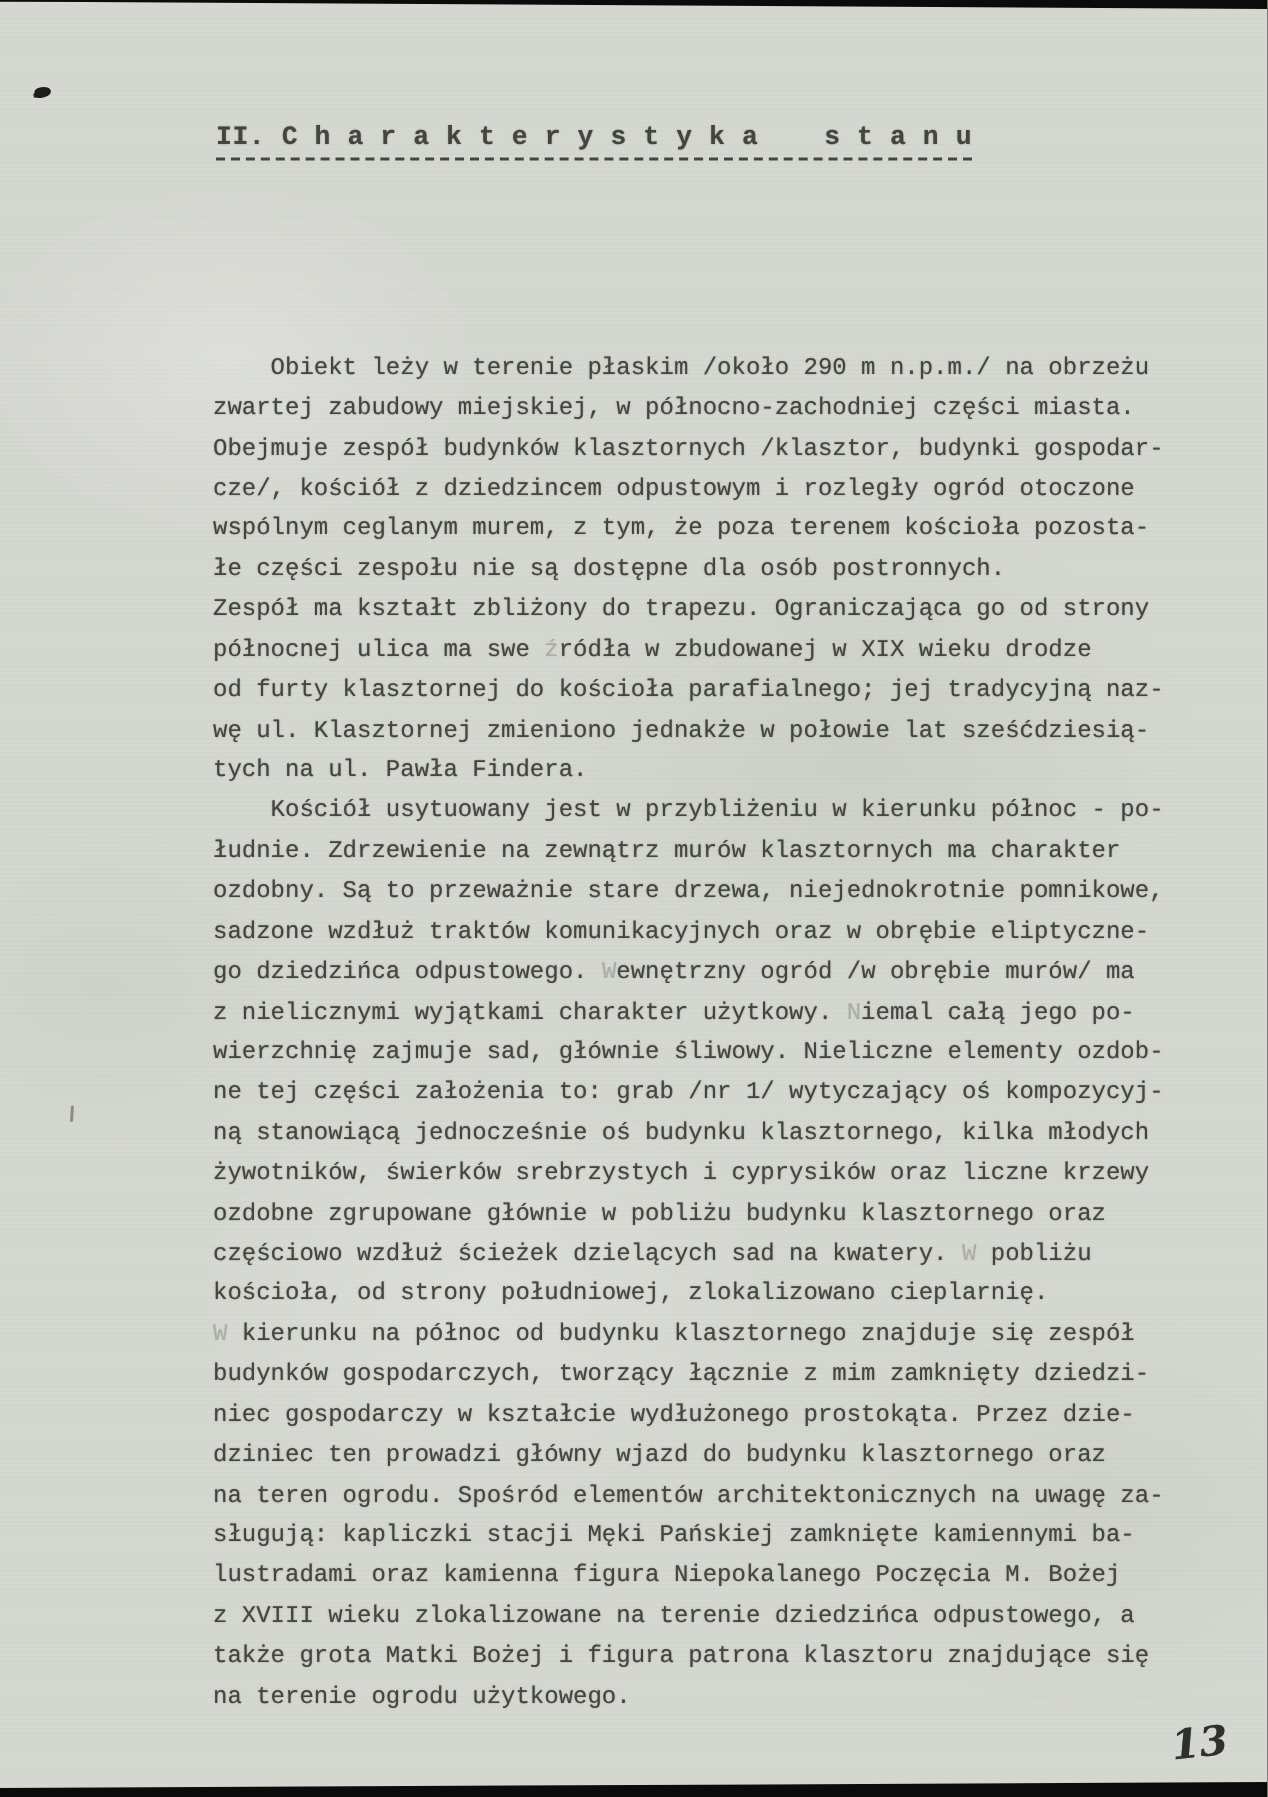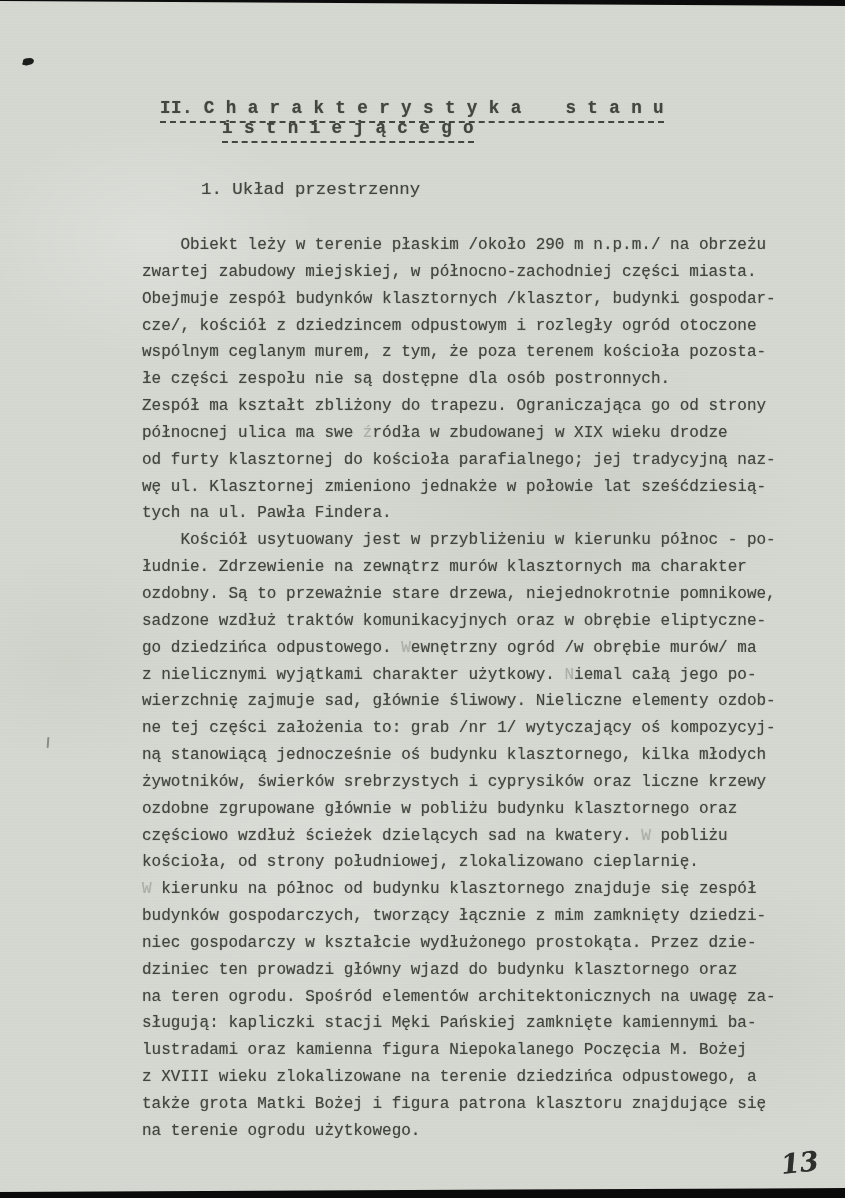--- a/index.html
+++ b/index.html
@@ -20,21 +20,21 @@
       repeating-linear-gradient(0deg, rgba(0,0,0,.013) 0 1px, rgba(255,255,255,.013) 1px 3px),
       var(--paper,#d5d8d0);
     clip-path:polygon(0 1px, 845px 6px, 845px 1188px, 0 1192px);
   }
   .ink{
     color:var(--ink,#43463f);
     text-shadow:0 0 1px rgba(62,65,58,.55);
     white-space:pre;
   }
   .h1{
-    position:absolute;left:144px;top:82px;margin:16px;
+    position:absolute;left:144px;top:82px;margin:0;
     font-size:17.6px;font-weight:600;letter-spacing:.4px;
     padding-bottom:3px;border-bottom:2px dashed var(--ink,#43463f);
   }
   .h2{
     position:absolute;left:222px;top:118px;margin:0;
     font-size:17.6px;font-weight:600;letter-spacing:.4px;
     padding-bottom:3px;border-bottom:2px dashed var(--ink,#43463f);
   }
   .sub{
     position:absolute;left:201px;top:180px;
@@ -66,20 +66,18 @@
   }
 </style>
 </head>
 <body>
 
 <div class="paper">
   <div class="ink-blot"></div>
   <div class="pen-mark"></div>
 
   <h1 class="h1 ink">II. C h a r a k t e r y s t y k a    s t a n u</h1>
-  <h1 class="h2 ink">i s t n i e j ą c e g o</h1>
 
-  <div class="sub ink">1. Układ przestrzenny</div>
 
   <div class="bodytext ink"><div class="line">    Obiekt leży w terenie płaskim /około 290 m n.p.m./ na obrzeżu</div><div class="line">zwartej zabudowy miejskiej, w północno-zachodniej części miasta.</div><div class="line">Obejmuje zespół budynków klasztornych /klasztor, budynki gospodar-</div><div class="line">cze/, kościół z dziedzincem odpustowym i rozległy ogród otoczone</div><div class="line">wspólnym ceglanym murem, z tym, że poza terenem kościoła pozosta-</div><div class="line">łe części zespołu nie są dostępne dla osób postronnych.</div><div class="line">Zespół ma kształt zbliżony do trapezu. Ograniczająca go od strony</div><div class="line">północnej ulica ma swe <span class="faint">ź</span>ródła w zbudowanej w XIX wieku drodze</div><div class="line">od furty klasztornej do kościoła parafialnego; jej tradycyjną naz-</div><div class="line">wę ul. Klasztornej zmieniono jednakże w połowie lat sześćdziesią-</div><div class="line">tych na ul. Pawła Findera.</div><div class="line">    Kościół usytuowany jest w przybliżeniu w kierunku północ - po-</div><div class="line">łudnie. Zdrzewienie na zewnątrz murów klasztornych ma charakter</div><div class="line">ozdobny. Są to przeważnie stare drzewa, niejednokrotnie pomnikowe,</div><div class="line">sadzone wzdłuż traktów komunikacyjnych oraz w obrębie eliptyczne-</div><div class="line">go dziedzińca odpustowego. <span class="faint">W</span>ewnętrzny ogród /w obrębie murów/ ma</div><div class="line">z nielicznymi wyjątkami charakter użytkowy. <span class="faint">N</span>iemal całą jego po-</div><div class="line">wierzchnię zajmuje sad, głównie śliwowy. Nieliczne elementy ozdob-</div><div class="line">ne tej części założenia to: grab /nr 1/ wytyczający oś kompozycyj-</div><div class="line">ną stanowiącą jednocześnie oś budynku klasztornego, kilka młodych</div><div class="line">żywotników, świerków srebrzystych i cyprysików oraz liczne krzewy</div><div class="line">ozdobne zgrupowane głównie w pobliżu budynku klasztornego oraz</div><div class="line">częściowo wzdłuż ścieżek dzielących sad na kwatery. <span class="faint">W</span> pobliżu</div><div class="line">kościoła, od strony południowej, zlokalizowano cieplarnię.</div><div class="line"><span class="faint">W</span> kierunku na północ od budynku klasztornego znajduje się zespół</div><div class="line">budynków gospodarczych, tworzący łącznie z mim zamknięty dziedzi-</div><div class="line">niec gospodarczy w kształcie wydłużonego prostokąta. Przez dzie-</div><div class="line">dziniec ten prowadzi główny wjazd do budynku klasztornego oraz</div><div class="line">na teren ogrodu. Spośród elementów architektonicznych na uwagę za-</div><div class="line">sługują: kapliczki stacji Męki Pańskiej zamknięte kamiennymi ba-</div><div class="line">lustradami oraz kamienna figura Niepokalanego Poczęcia M. Bożej</div><div class="line">z XVIII wieku zlokalizowane na terenie dziedzińca odpustowego, a</div><div class="line">także grota Matki Bożej i figura patrona klasztoru znajdujące się</div><div class="line">na terenie ogrodu użytkowego.</div></div>
 
   <div class="pagenum">13</div>
 </div>
 
 </body></html>

